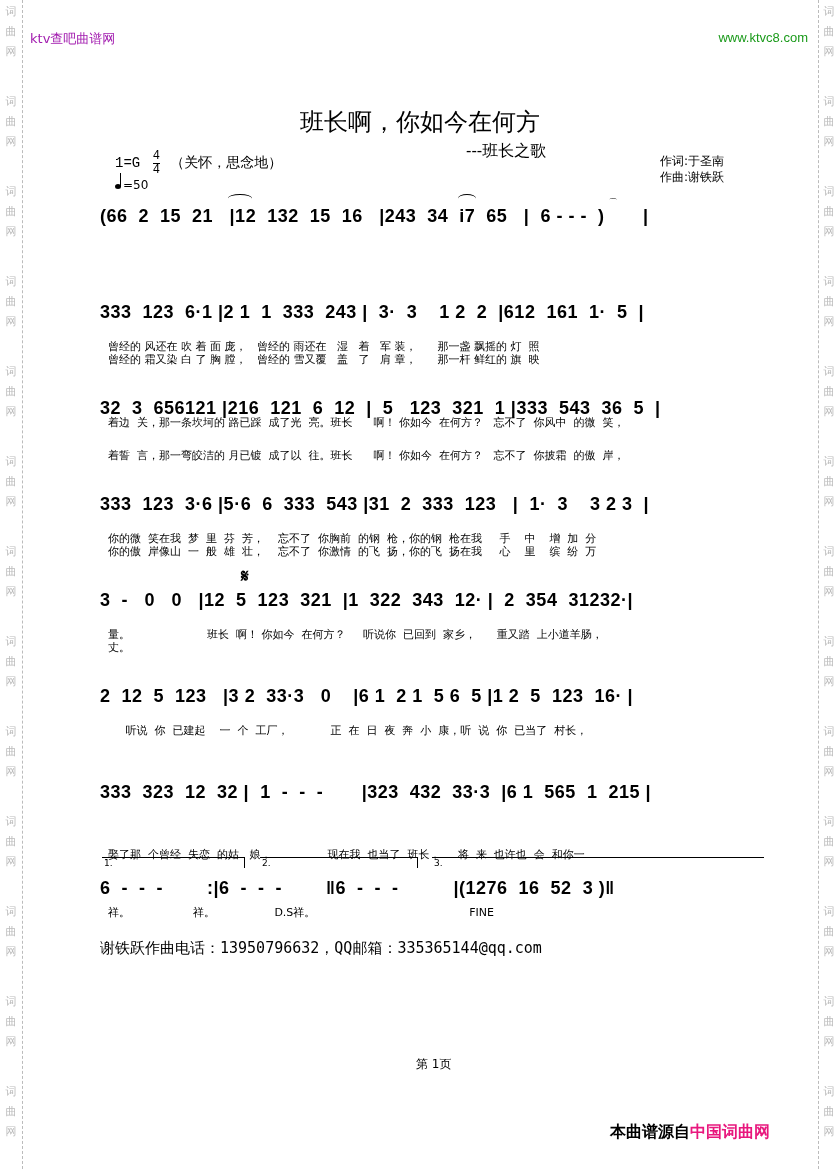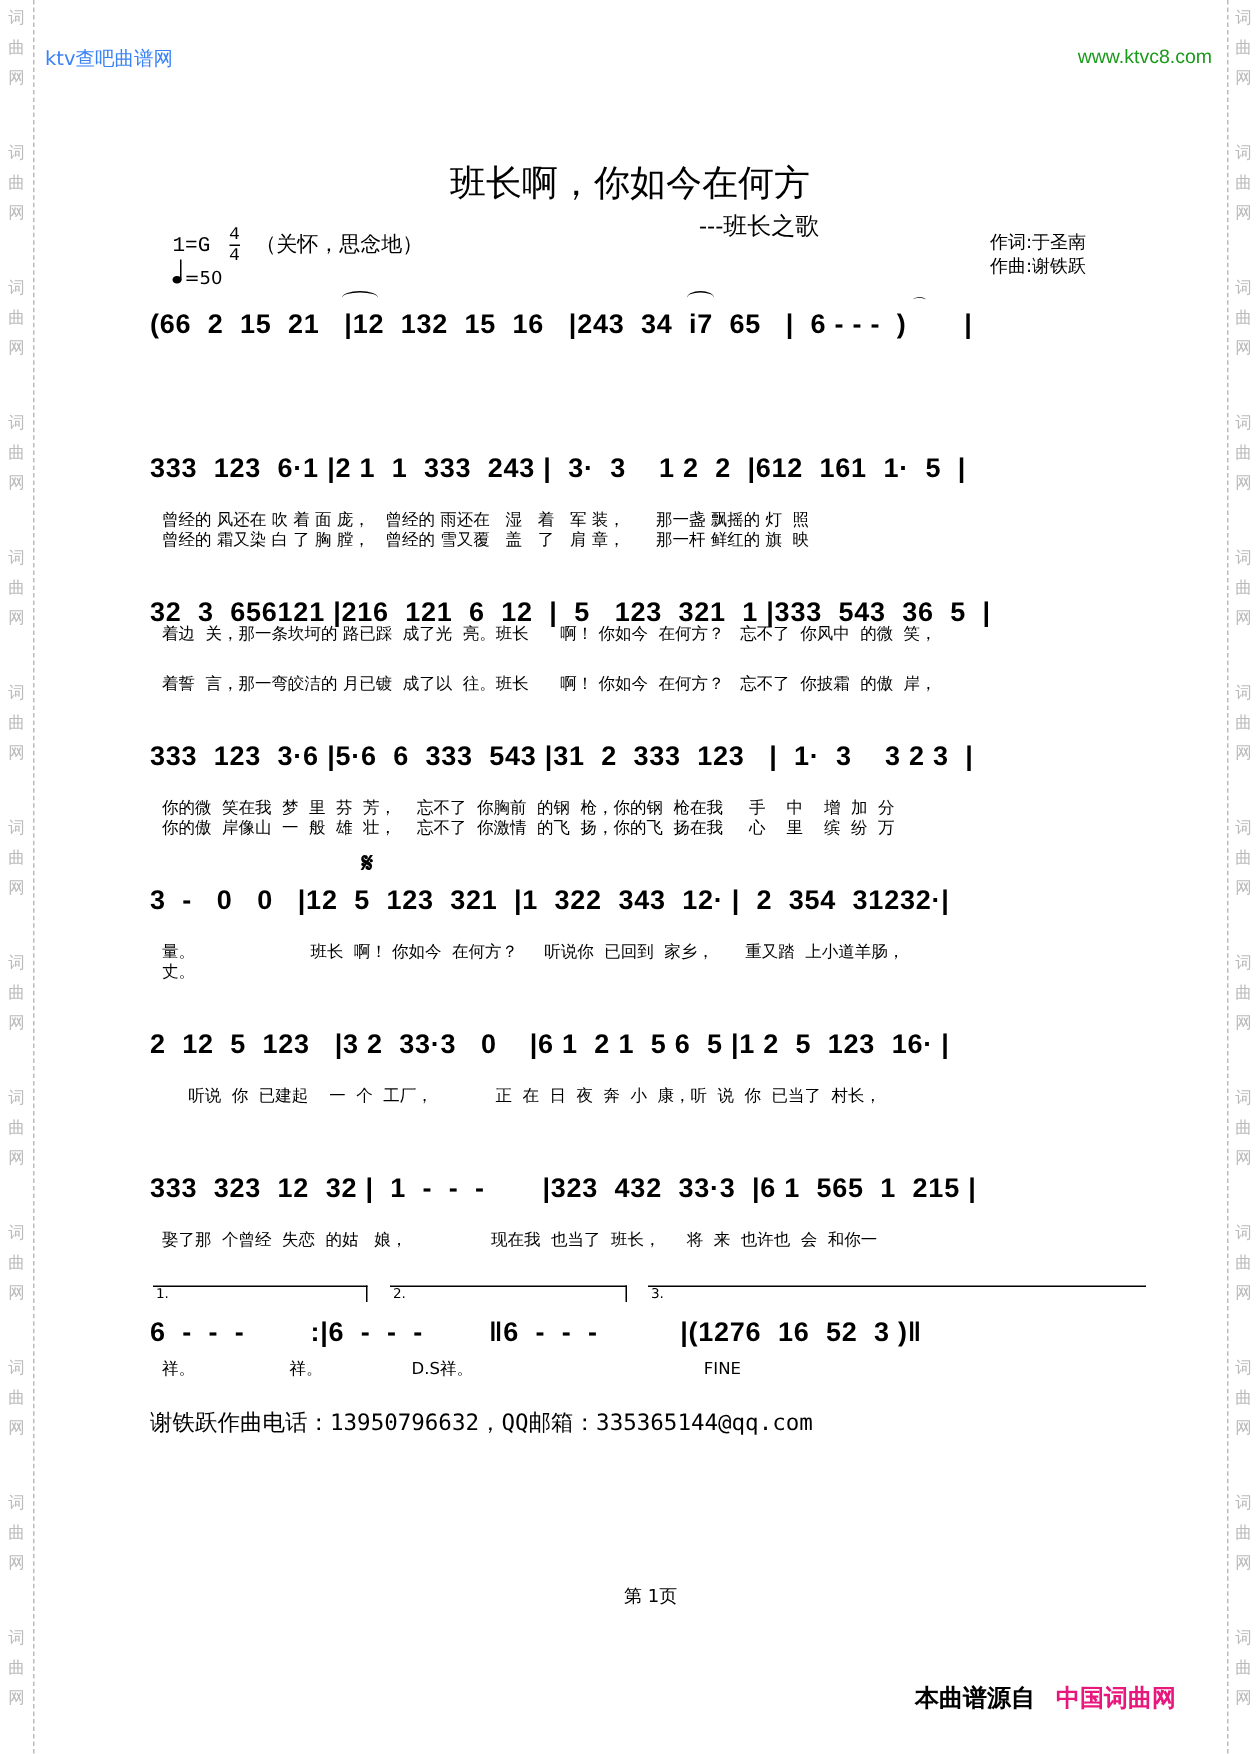--- a/index.html
+++ b/index.html
@@ -3,39 +3,39 @@
 <meta charset="utf-8">
 <style>
   html, body { margin:0; padding:0; background:#fff; }
   body { width:840px; height:1169px; position:relative; overflow:hidden;
          font-family:"DejaVu Sans", "Liberation Sans", sans-serif; color:#000; }
   .margin-col { position:absolute; top:0; width:22px; height:1169px; }
   .margin-left { left:0; }
   .margin-right { left:818px; }
   .margin-line { position:absolute; top:0; height:1169px; border-left:1px dashed #bbb; }
   .wm { position:absolute; width:22px; text-align:center; font-size:11px; color:#bbb; line-height:20px; }
-  .hdr-left { position:absolute; left:30px; top:30px; font-size:13px; color:#3b82f6; }
+  .hdr-left { position:absolute; left:30px; top:30px; font-size:13px; color:#a21caf; }
   .hdr-right { position:absolute; right:32px; top:30px; font-size:13px; color:#1a9a1a; font-family:"Liberation Sans", sans-serif; }
   .title { position:absolute; left:0; width:840px; top:106px; text-align:center; font-size:24px; font-family:"DejaVu Serif", serif; }
   .subtitle { position:absolute; left:466px; top:141px; font-size:16px; font-family:"DejaVu Serif", serif; }
   .credits { position:absolute; left:660px; top:153px; font-size:12px; line-height:16px; }
   .key { position:absolute; left:115px; top:150px; font-size:14px; font-family:Liberation Mono, monospace; }
   .key .frac { display:inline-block; vertical-align:middle; text-align:center; font-size:12px; line-height:13px; margin:0 2px 0 4px; }
   .key .frac span { display:block; }
   .tempo { position:absolute; left:115px; top:178px; font-size:12px; }
   .tempo .note { display:inline-block; width:6px; height:5px; background:#000; border-radius:50%; position:relative; margin-right:2px; }
   .tempo .note:after { content:""; position:absolute; right:0; bottom:2px; width:1px; height:14px; background:#000; }
   .staff-row { position:absolute; left:100px; width:670px; height:40px; }
   .notes { position:absolute; top:0; left:0; white-space:pre; font-family:"Liberation Sans", sans-serif; font-weight:bold; font-size:18px; letter-spacing:0.5px; }
   .lyr { position:absolute; left:108px; font-size:11px; line-height:13px; white-space:pre; }
   .volta { position:absolute; top:857px; height:10px; border-top:1px solid #000; border-right:1px solid #000; font-size:9px; padding-left:2px; }
   .footer { position:absolute; left:100px; top:936px; font-size:15px; line-height:24px; font-family:"DejaVu Sans Mono", "Liberation Mono", monospace; }
   .page-no { position:absolute; left:416px; top:1056px; font-size:12px; }
   .source { position:absolute; left:610px; top:1122px; font-size:16px; font-weight:bold; }
-  .source .brand { margin-left:14px; }
+  .source .brand { }
   .segno { position:absolute; left:241px; top:565px; font-size:18px; font-weight:bold; }
   .fermata { position:absolute; font-size:10px; }
   .slur { position:absolute; border-top:1px solid #000; border-radius:50% 50% 0 0; height:8px; }
 </style>
 </head>
 <body>
 
 <div class="margin-col margin-left" id="wmL">
     <div class="wm" style="top: 2px;">词</div>
     <div class="wm" style="top: 22px;">曲</div>
@@ -175,21 +175,21 @@
 <div class="lyr" style="top:641px">丈。</div>
 
 <div class="staff-row" style="top:686px">
   <div class="notes">2  12  5  123   |3 2  33·3   0    |6 1  2 1  5 6  5 |1 2  5  123  16· |</div>
 </div>
 <div class="lyr" style="top:724px">     听说  你  已建起    一  个  工厂，            正  在  日  夜  奔  小  康，听  说  你  已当了  村长，</div>
 
 <div class="staff-row" style="top:782px">
   <div class="notes">333  323  12  32 |  1  -  -  -       |323  432  33·3  |6 1  565  1  215 |</div>
 </div>
-<div class="lyr" style="top:820px">娶了那  个曾经  失恋  的姑   娘，                现在我  也当了  班长，     将  来  也许也  会  和你一</div>
+<div class="lyr" style="top:848px">娶了那  个曾经  失恋  的姑   娘，                现在我  也当了  班长，     将  来  也许也  会  和你一</div>
 
 <div class="volta" style="left:102px;width:140px">1.</div>
 <div class="volta" style="left:260px;width:155px">2.</div>
 <div class="volta" style="left:432px;width:330px;border-right:none">3.</div>
 <div class="staff-row" style="top:878px">
   <div class="notes">6  -  -  -        :|6  -  -  -        ‖6  -  -  -          |(1276  16  52  3 )‖</div>
 </div>
 <div class="lyr" style="top:906px">祥。                  祥。                 D.S祥。                                            FINE</div>
 
 <div class="footer">

